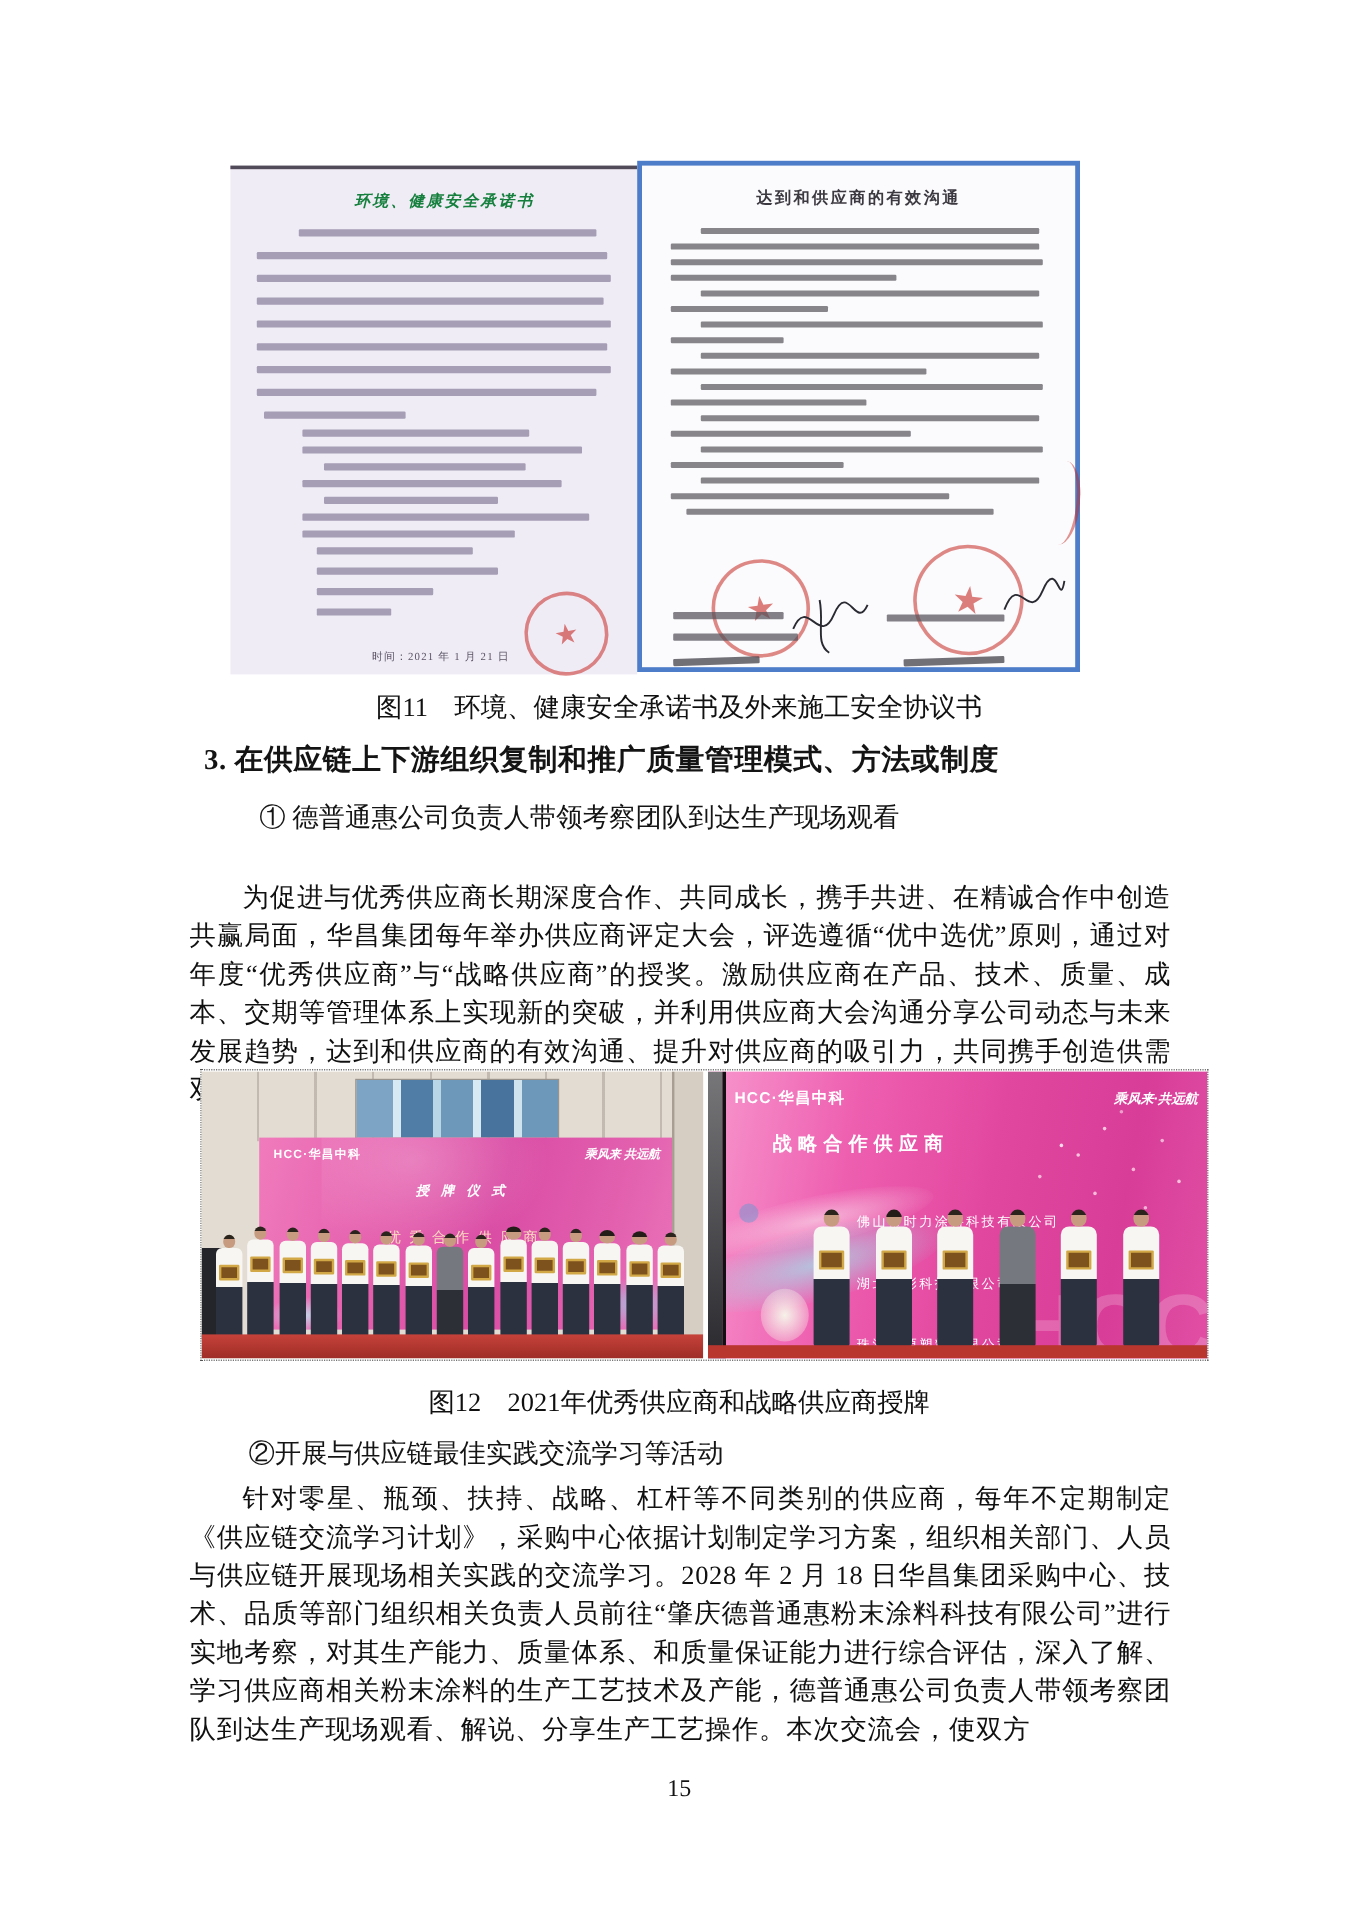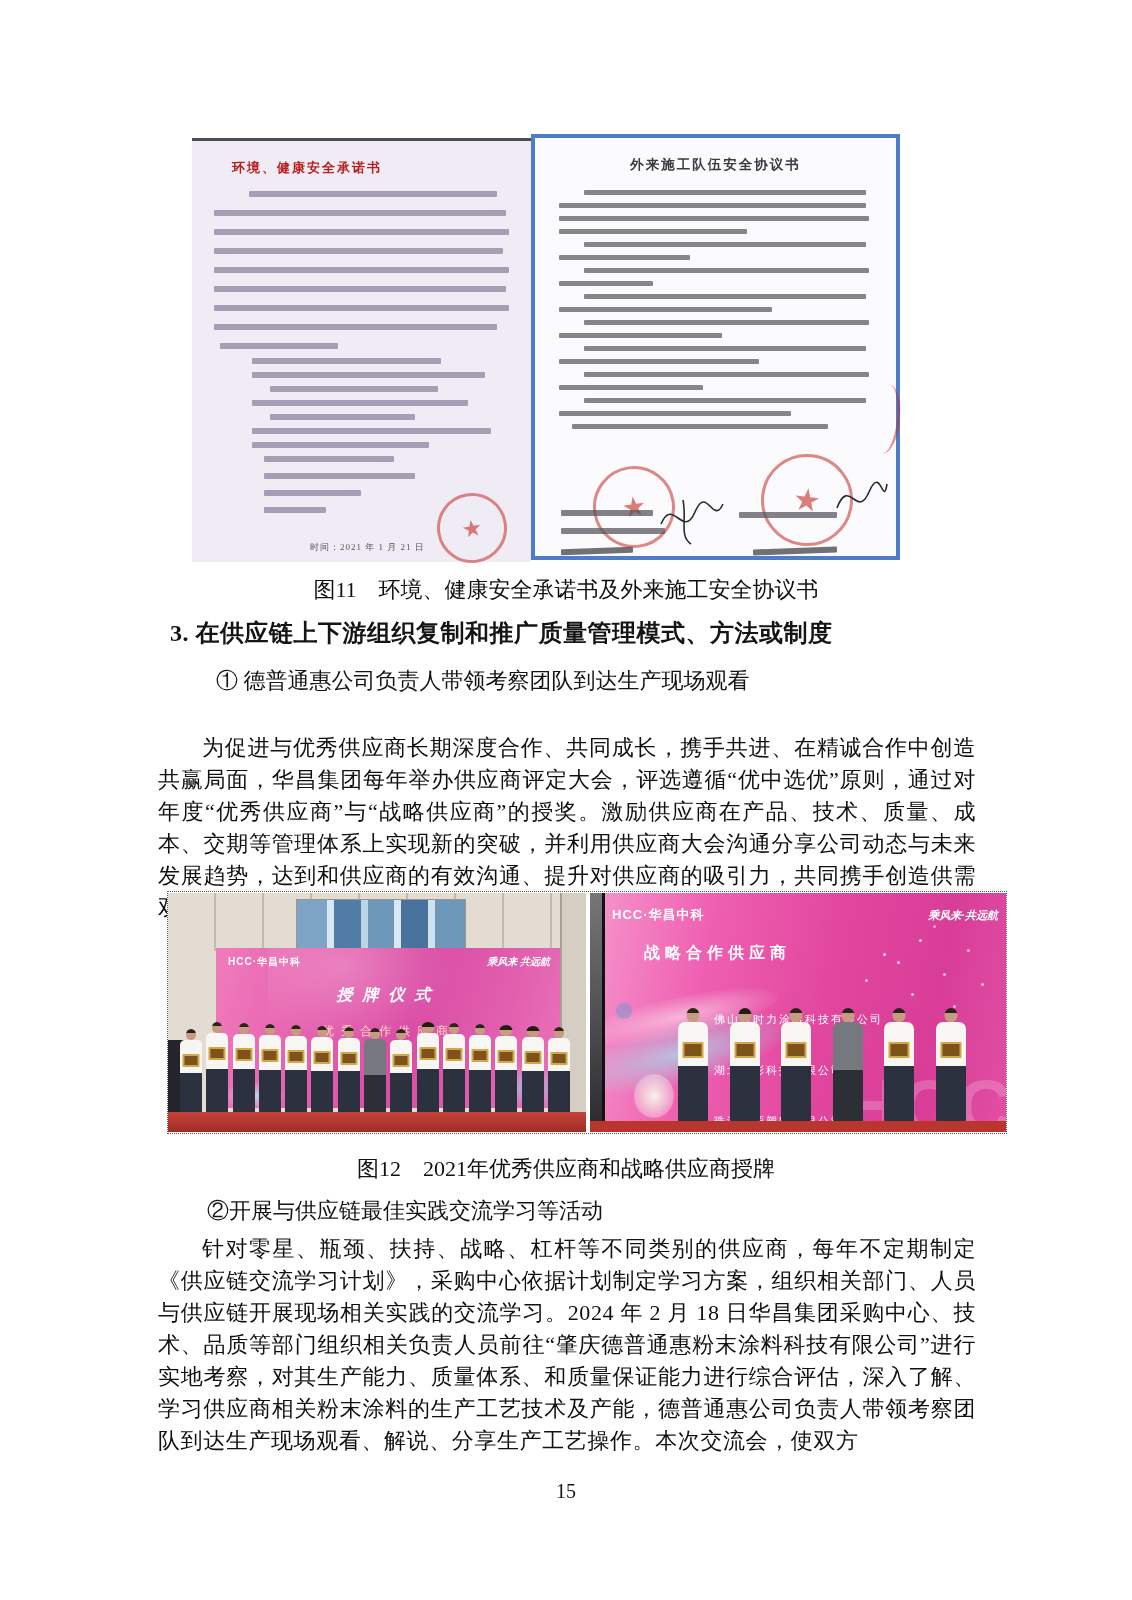--- a/index.html
+++ b/index.html
@@ -3,22 +3,22 @@
 <meta charset="utf-8">
 <style>
   html,body{margin:0;padding:0;background:#ffffff;}
   body{width:1132px;height:1600px;position:relative;overflow:hidden;
        font-family:"Liberation Serif","DejaVu Serif",serif;color:#141414;}
   .page{position:absolute;inset:0;background:#fff;}
 
   
   .doc-left{position:absolute;left:192px;top:138px;width:339px;height:424px;
     background:#f0ecf6;border-top:3px solid #514a58;padding:12px 22px;box-sizing:border-box;}
-  .doc-left-title{font-size:13px;font-weight:bold;color:#b91c1c;
-    letter-spacing:2px;margin:6px 0 14px 18px;}
+  .doc-left-title{font-size:13px;font-weight:bold;color:#15803d;text-align:center;
+    letter-spacing:2px;margin:6px 0 14px 18px;font-style:italic;}
   .ln{height:6px;border-radius:1px;opacity:.72;}
   #doc-right-lines .ln{height:5px;opacity:.7;}
 
   .doc-right{position:absolute;left:531px;top:134px;width:369px;height:426px;
     background:#fbfafc;border:4px solid #4d7cc9;padding:14px 24px;box-sizing:border-box;}
   .doc-right-title{font-size:13.5px;font-weight:bold;color:#3c3a40;text-align:center;
     letter-spacing:2px;margin:4px 0 16px 0;}
 
   .stamp{position:absolute;border:3px solid rgba(198,42,36,.55);border-radius:50%;
     display:flex;align-items:center;justify-content:center;color:rgba(198,42,36,.6);}
@@ -58,21 +58,21 @@
     background:linear-gradient(105deg,#f07bbc 0%,#e560ae 30%,#da4da5 55%,#e25fae 80%,#ea74ba 100%);}
   .pl-backdrop:before{content:"";position:absolute;left:15%;top:0;width:55%;height:60%;
     background:radial-gradient(ellipse at 40% 20%,rgba(255,255,255,.22),transparent 70%);}
   .pl-blob1{position:absolute;left:55px;top:188px;width:62px;height:30px;border-radius:50%;
     background:radial-gradient(rgba(190,228,240,.85),rgba(190,228,240,0) 72%);}
   .pl-blob2{position:absolute;left:325px;top:172px;width:72px;height:44px;border-radius:50%;
     background:radial-gradient(rgba(150,210,235,.7),rgba(150,210,235,0) 72%);}
   .pl-logo{position:absolute;left:60px;top:62px;font-size:10px;font-weight:bold;color:#fff;letter-spacing:1px;}
   .pl-slogan{position:absolute;right:36px;top:62px;font-size:10px;font-weight:bold;font-style:italic;color:#fff;}
   .pl-title{position:absolute;left:48px;width:345px;top:92px;text-align:center;color:#fff;
-    font-size:16px;font-weight:bold;font-style:italic;letter-spacing:10px;z-index:2;}
+    font-size:11px;font-weight:bold;font-style:italic;letter-spacing:10px;z-index:2;}
   .pl-sub{position:absolute;left:48px;width:345px;top:130px;text-align:center;
     color:rgba(255,227,192,.95);font-size:12px;letter-spacing:7px;z-index:2;}
   .pl-people{position:absolute;left:12px;right:16px;bottom:18px;height:90px;display:flex;
     justify-content:space-between;align-items:flex-end;z-index:5;}
   .pl-carpet{position:absolute;left:0;right:0;bottom:0;height:20px;z-index:6;
     background:linear-gradient(180deg,#c6423a,#9e2d27);}
   .pl-speaker{position:absolute;left:0;bottom:16px;width:26px;height:76px;background:#24252b;z-index:4;}
   .pl-wallr{position:absolute;right:0;top:0;width:24px;height:220px;background:#d6cec2;border-left:2px solid #a89f92;}
 
   
@@ -145,21 +145,21 @@
         <div class="ln" style="margin-left: 17%; width: 44%; margin-bottom: 11px; background: rgb(137, 128, 155);"></div>
         <div class="ln" style="margin-left: 17%; width: 51%; margin-bottom: 11px; background: rgb(137, 128, 155);"></div>
         <div class="ln" style="margin-left: 17%; width: 33%; margin-bottom: 11px; background: rgb(137, 128, 155);"></div>
         <div class="ln" style="margin-left: 17%; width: 21%; margin-bottom: 11px; background: rgb(137, 128, 155);"></div>
       </div>
     <div class="stamp" style="left:245px;top:352px;width:64px;height:64px;font-size:20px;transform:rotate(-10deg);"></div>
     <div class="doc-date" style="left:118px;top:400px;">时间：2021 年 1 月 21 日</div>
   </div>
 
   <div class="doc-right">
-    <div class="doc-right-title">外来施工队伍安全协议书</div>
+    <div class="doc-right-title">达到和供应商的有效沟通</div>
     <div id="doc-right-lines">
         <div class="ln" style="margin-left: 8%; width: 90%; margin-bottom: 8px; background: rgb(85, 82, 90);"></div>
         <div class="ln" style="margin-left: 0%; width: 98%; margin-bottom: 8px; background: rgb(85, 82, 90);"></div>
         <div class="ln" style="margin-left: 0%; width: 99%; margin-bottom: 8px; background: rgb(85, 82, 90);"></div>
         <div class="ln" style="margin-left: 0%; width: 60%; margin-bottom: 8px; background: rgb(85, 82, 90);"></div>
         <div class="ln" style="margin-left: 8%; width: 90%; margin-bottom: 8px; background: rgb(85, 82, 90);"></div>
         <div class="ln" style="margin-left: 0%; width: 42%; margin-bottom: 8px; background: rgb(85, 82, 90);"></div>
         <div class="ln" style="margin-left: 8%; width: 91%; margin-bottom: 8px; background: rgb(85, 82, 90);"></div>
         <div class="ln" style="margin-left: 0%; width: 30%; margin-bottom: 8px; background: rgb(85, 82, 90);"></div>
         <div class="ln" style="margin-left: 8%; width: 90%; margin-bottom: 8px; background: rgb(85, 82, 90);"></div>
@@ -254,16 +254,16 @@
           <span class="pp s" style="height: 100px;"></span>
           <span class="pp" style="height: 100px;"></span>
           <span class="pp" style="height: 100px;"></span>
         </div>
       <div class="pr-carpet"></div>
     </div>
   </div>
 
   <div class="cap cap12">图12　2021年优秀供应商和战略供应商授牌</div>
   <div class="sub2">②开展与供应链最佳实践交流学习等活动</div>
-  <div class="para para2">针对零星、瓶颈、扶持、战略、杠杆等不同类别的供应商，每年不定期制定《供应链交流学习计划》，采购中心依据计划制定学习方案，组织相关部门、人员与供应链开展现场相关实践的交流学习。2024 年 2 月 18 日华昌集团采购中心、技术、品质等部门组织相关负责人员前往“肇庆德普通惠粉末涂料科技有限公司”进行实地考察，对其生产能力、质量体系、和质量保证能力进行综合评估，深入了解、学习供应商相关粉末涂料的生产工艺技术及产能，德普通惠公司负责人带领考察团队到达生产现场观看、解说、分享生产工艺操作。本次交流会，使双方</div>
+  <div class="para para2">针对零星、瓶颈、扶持、战略、杠杆等不同类别的供应商，每年不定期制定《供应链交流学习计划》，采购中心依据计划制定学习方案，组织相关部门、人员与供应链开展现场相关实践的交流学习。2028 年 2 月 18 日华昌集团采购中心、技术、品质等部门组织相关负责人员前往“肇庆德普通惠粉末涂料科技有限公司”进行实地考察，对其生产能力、质量体系、和质量保证能力进行综合评估，深入了解、学习供应商相关粉末涂料的生产工艺技术及产能，德普通惠公司负责人带领考察团队到达生产现场观看、解说、分享生产工艺操作。本次交流会，使双方</div>
 
   <div class="pageno">15</div>
 </div>
 
 </body></html>

